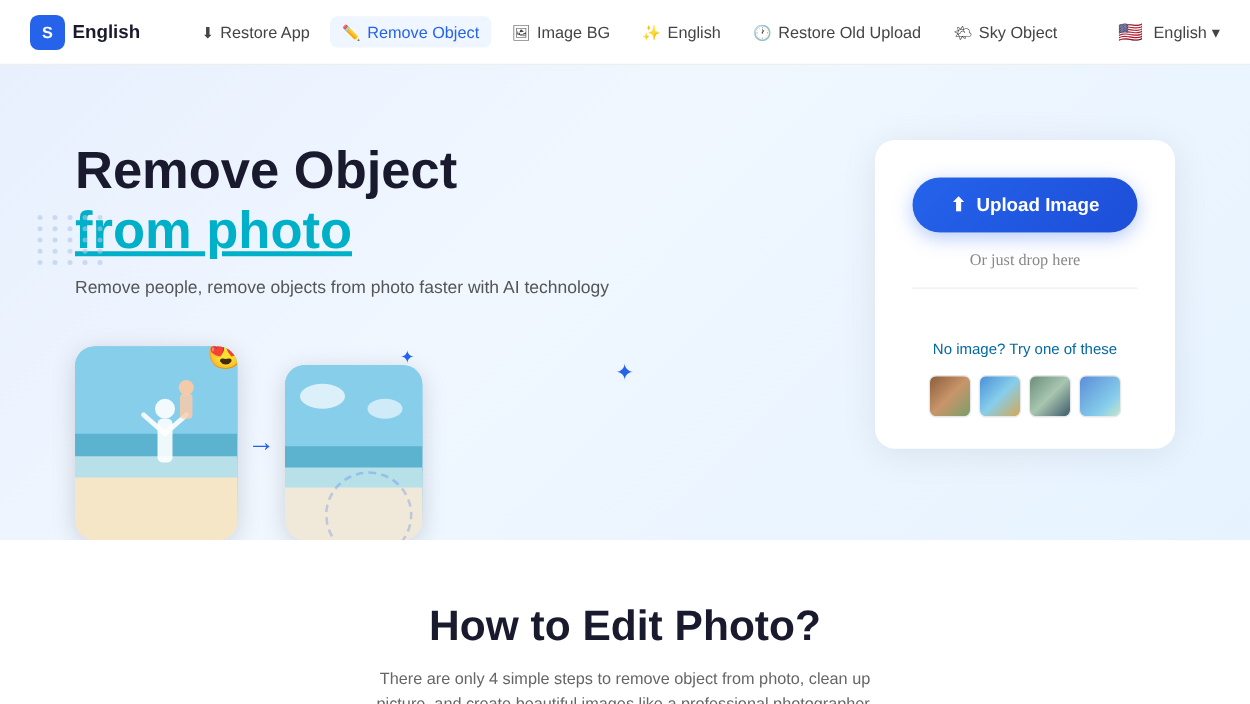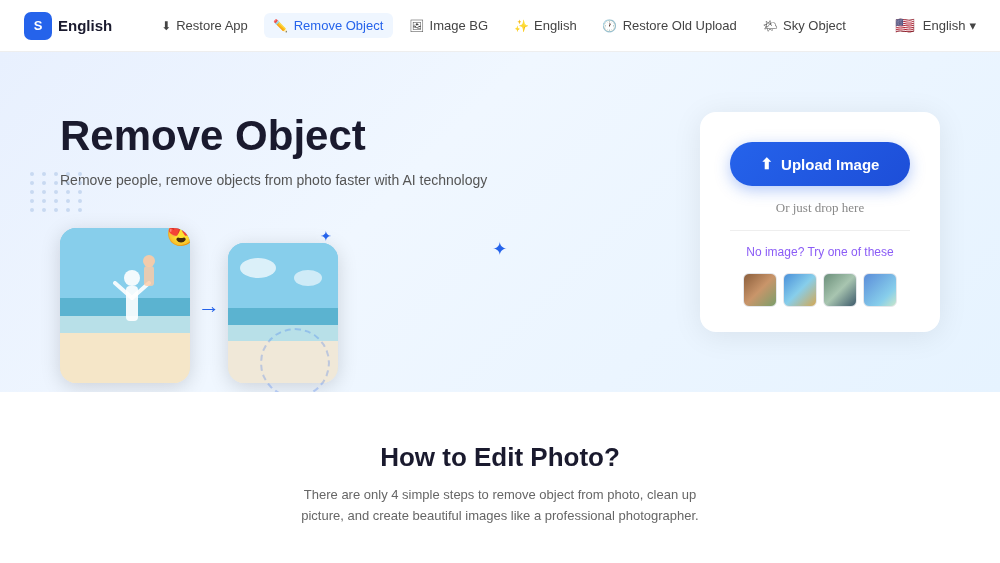--- a/index.html
+++ b/index.html
@@ -59,34 +59,34 @@
     .upload-btn {
       background: linear-gradient(135deg, #2563eb, #1d4ed8);
       color: #fff; border: none; border-radius: 30px;
       padding: 13px 28px; font-size: 15px; font-weight: 600;
       cursor: pointer; display: flex; align-items: center; gap: 8px;
       width: 100%; justify-content: center;
       box-shadow: 0 4px 15px rgba(37,99,235,0.35);
     }
     .or-drop { font-size: 13px; color: #888; font-family: Liberation Serif, serif; }
     .divider { width: 100%; height: 1px; background: #eee; }
-    .sample-label { font-size: 12px; color: #8b5cf6; text-align: center; }
+    .sample-label { font-size: 12px; color: #0369a1; text-align: center; margin-top: 27px; }
     .sample-images { display: flex; gap: 6px; }
     .sample-thumb {
       width: 34px; height: 34px; border-radius: 6px; overflow: hidden;
       cursor: pointer; border: 1px solid #e5e7eb;
     }
     .thumb-1 { background: linear-gradient(135deg, #8b5e3c, #c9956a 50%, #7a9e6a); }
     .thumb-2 { background: linear-gradient(135deg, #4a90d9, #87ceeb 50%, #d4a853); }
     .thumb-3 { background: linear-gradient(135deg, #6b8f7a, #a8c5b0 50%, #3d5a6b); }
     .thumb-4 { background: linear-gradient(135deg, #5b8dd9, #87ceeb 70%, #c8e6c9); }
 
     
     .how-section { padding: 50px 60px 30px 60px; text-align: center; }
-    .how-title { font-size: 26px; font-weight: 700; color: #1a1a2e; margin-bottom: 12px; }
+    .how-title { font-size: 34px; font-weight: 700; color: #1a1a2e; margin-bottom: 12px; }
     .how-sub { font-size: 13px; color: #666; max-width: 400px; margin: 0 auto; line-height: 1.6; }
   </style>
 </head>
 <body>
 
 <nav>
   <div class="nav-logo">
     <div class="logo-icon">
       <span>S</span>
     </div>
@@ -157,20 +157,21 @@
         <div class="dot"></div>
         <div class="dot"></div>
         <div class="dot"></div>
         <div class="dot"></div>
     </div>
   </div>
 
   <div class="hero-left">
     <h1 class="hero-title">
       <span>Remove Object</span><br>
+      <span class="hero-title-highlight">from photo</span>
     </h1>
     <p class="hero-sub">Remove people, remove objects from photo faster with AI technology</p>
 
     <div style="position: relative; margin-top: 40px; display: flex; align-items: flex-end; gap: 8px;">
       <div class="photo-before">
         
         <svg width="130" height="155" viewBox="0 0 130 155" xmlns="http://www.w3.org/2000/svg">
           <rect width="130" height="90" fill="#87CEEB"></rect>
           <rect y="70" width="130" height="20" fill="#5bb3d0"></rect>
           <rect y="88" width="130" height="20" fill="#b8e0e8"></rect>

